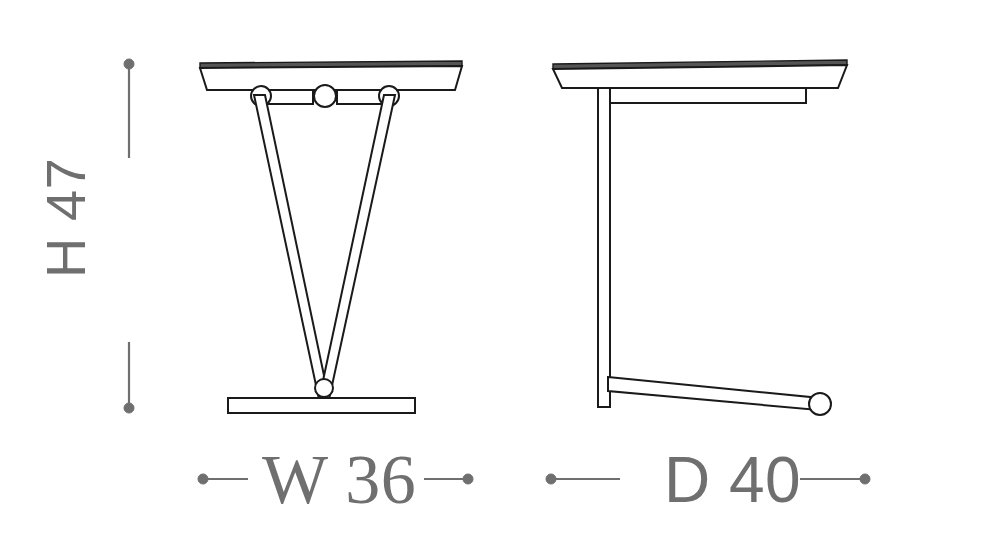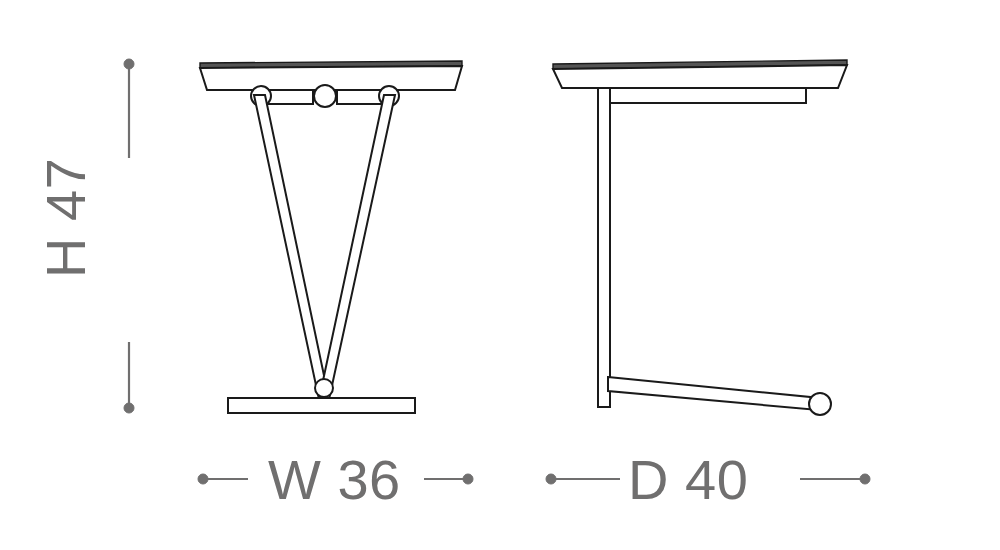--- a/index.html
+++ b/index.html
@@ -42,29 +42,30 @@
     top: 168px;
     width: 60px;
     height: 160px;
     font-size: 56px;
     line-height: 60px;
     transform: rotate(-90deg);
     transform-origin: center center;
     text-align: center;
   }
   #width-label {
-    left: 268px;
+    left: 262px;
     top: 450px;
-    font-size: 56px;
+    font-size: 70px;
     line-height: 60px;
+    font-family: Liberation Serif, serif;
   }
   #depth-label {
-    left: 628px;
+    left: 664px;
     top: 450px;
-    font-size: 56px;
+    font-size: 64px;
     line-height: 60px;
   }
 </style>
 </head>
 <body>
 
 <div id="drawing-canvas">
 
   <svg class="art" viewBox="0 0 1000 550">
 

